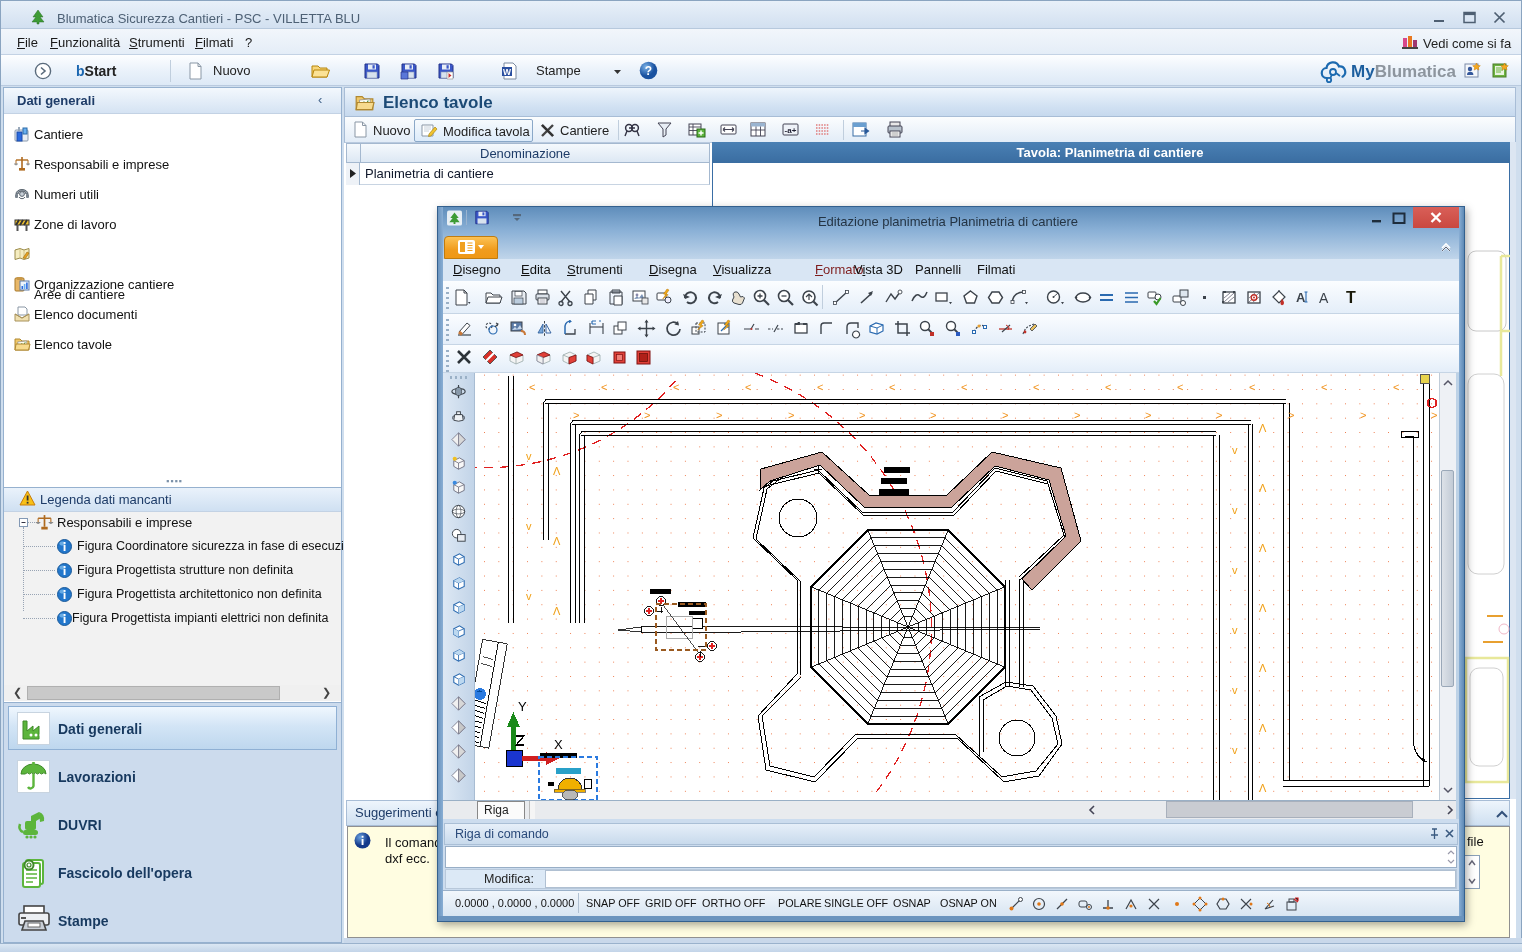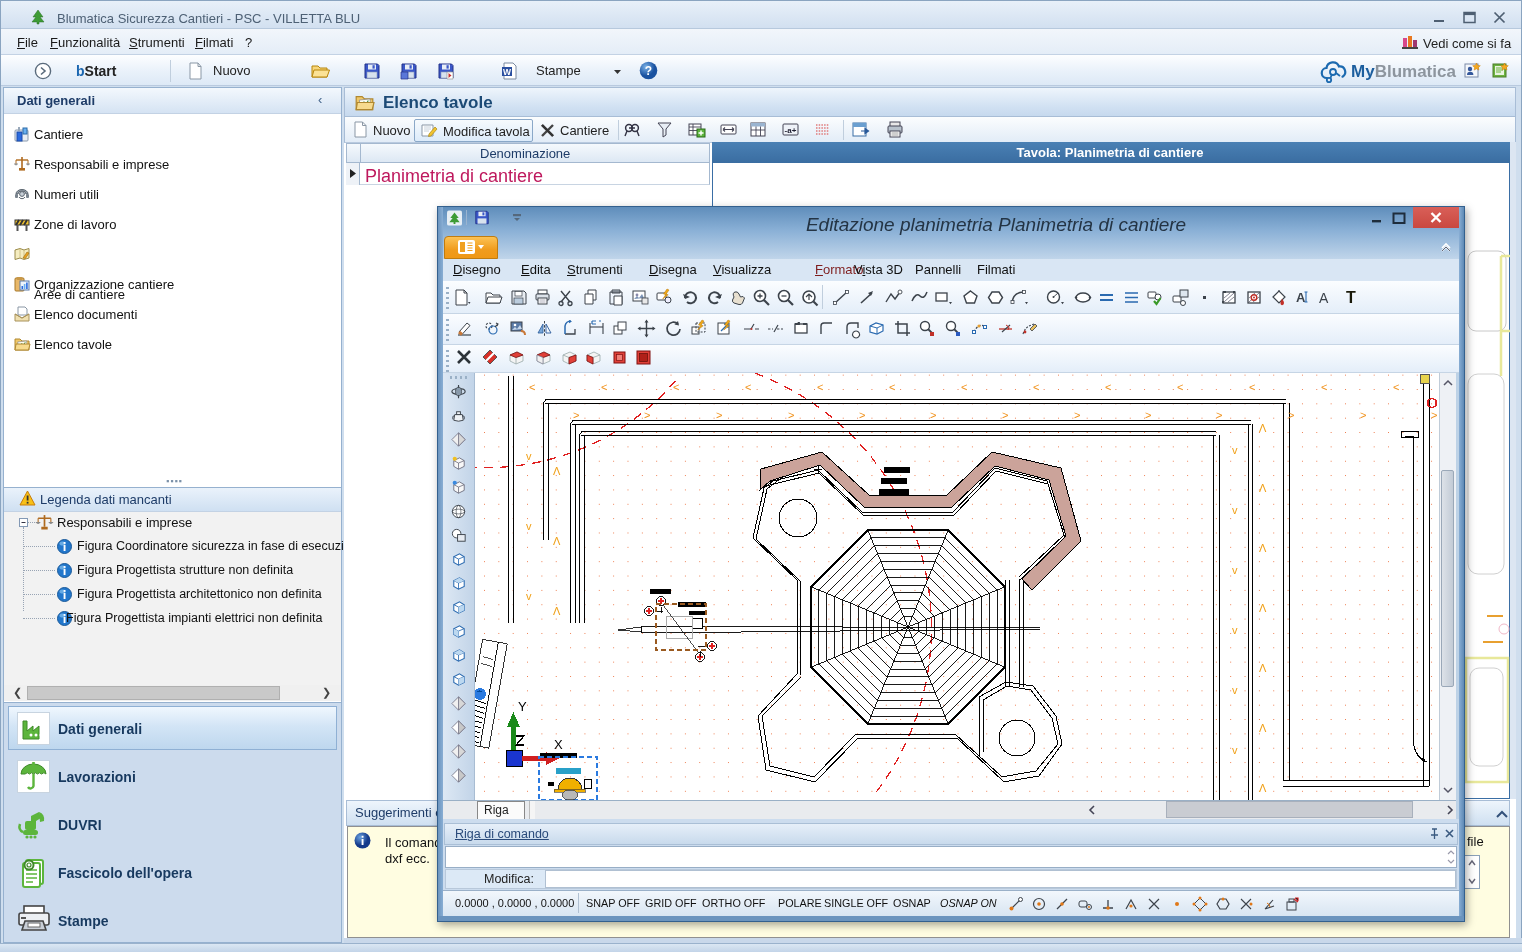--- a/index.html
+++ b/index.html
@@ -231,21 +231,21 @@
 <div class="tx" style="left:77px;top:587px;font-size:12.5px;color:#111;">Figura Progettista architettonico non definita</div>
 <div class="abs" style="left:23px;top:618px;width:32px;height:1px;border-top:1px dotted #98a4b4;"></div>
 <svg class="abs" style="left:57px;top:611px" width="15" height="15" viewBox="0 0 15 15">
     <defs></defs>
     <circle cx="7.5" cy="7.5" r="7" fill="#2277cc"></circle>
     <circle cx="7.5" cy="7.5" r="7" fill="none" stroke="#1a5a9a"></circle>
     <ellipse cx="5.5" cy="4.5" rx="3" ry="2" fill="#7ab8ea" opacity="0.8"></ellipse>
     <rect x="6.6" y="6" width="1.9" height="6" fill="#fff"></rect>
     <rect x="6.6" y="3" width="1.9" height="1.9" fill="#fff"></rect>
   </svg>
-<div class="tx" style="left:66px;top:611px;font-size:12.5px;color:#111;">Figura Progettista impianti elettrici non definita</div>
+<div class="tx" style="left:72px;top:611px;font-size:12.5px;color:#111;">Figura Progettista impianti elettrici non definita</div>
 <div class="abs" style="left:4px;top:685px;width:337px;height:16px;background:#f0f0f0;"></div>
 <div class="tx" style="left:13px;top:686px;font-size:11px;color:#444;">❮</div>
 <div class="tx" style="left:322px;top:686px;font-size:11px;color:#444;">❯</div>
 <div class="abs" style="left:27px;top:686px;width:253px;height:14px;background:#c9c9c9;border:1px solid #b0b0b0;"></div>
 <div class="abs" style="left:4px;top:702px;width:337px;height:240px;background:#ccdbed;border-top:1px solid #96b1cf;"></div>
 <div class="abs" style="left:8px;top:706px;width:329px;height:44px;background:linear-gradient(180deg,#f0f7fe,#d3e5f6 45%,#bed7ee);border:1px solid #8fb0d4;"></div>
 <svg class="abs" style="left:17px;top:712px" width="33" height="33" viewBox="0 0 33 33">
     <rect x="0.5" y="0.5" width="32" height="32" fill="#fff" stroke="#c8d4e0"></rect>
     <path d="M6 27 V9 h4 v10 l6-5 v5 l6-5 v13z" fill="#5cb53c" stroke="#3f8a28" stroke-width="1"></path>
     <circle cx="14" cy="23" r="1.5" fill="#fff"></circle>
@@ -358,21 +358,21 @@
     <path d="M5.5 12 h7 M5.5 14 h7" stroke="#888" stroke-width="0.8"></path>
   </svg>
 <div class="abs" style="left:346px;top:143px;width:364px;height:20px;background:linear-gradient(180deg,#f5f9fd,#dde8f4);border:1px solid #a4b8cf;"></div>
 <div class="abs" style="left:360px;top:143px;width:1px;height:20px;background:#a4b8cf;"></div>
 <div class="tx" style="left:480px;top:146px;font-size:13px;color:#1e3c68;">Denominazione</div>
 <div class="abs" style="left:346px;top:163px;width:364px;height:22px;background:#fff;border-left:1px solid #a4b8cf;border-right:1px solid #a4b8cf;border-bottom:1px solid #c8d4e2;"></div>
 <div class="abs" style="left:346px;top:163px;width:14px;height:22px;background:#eef2f7;border-right:1px solid #a4b8cf;"></div>
 <svg class="abs" style="left:349px;top:168px" width="8" height="11" viewBox="0 0 8 11">
     <path d="M1 1 L7 5.5 L1 10 Z" fill="#222"></path>
   </svg>
-<div class="tx" style="left:365px;top:166px;font-size:18px;color:#be185d;">Planimetria di cantiere</div>
+<div class="tx" style="left:365px;top:166px;font-size:13px;color:#0f172a;">Planimetria di cantiere</div>
 <div class="abs" style="left:712px;top:142px;width:798px;height:657px;background:#fff;border:1px solid #3a6ea5;"></div>
 <div class="abs" style="left:712px;top:142px;width:798px;height:21px;background:linear-gradient(180deg,#4a80b4,#3a6da1);"></div>
 <div class="tx" style="left:1110px;top:145px;font-size:13px;font-weight:bold;color:#fff;transform:translateX(-50%);">Tavola: Planimetria di cantiere</div>
 <svg class="abs" style="left:1460px;top:206px" width="56" height="600" viewBox="0 0 56 600">
     <rect x="8" y="45" width="38" height="80" rx="8" fill="none" stroke="#c8c8c8"></rect>
     <path d="M41 50 v120 M41 50 h15 M41 125 h15" fill="none" stroke="#e8e89a" stroke-width="2.5"></path>
     <rect x="8" y="168" width="36" height="200" rx="10" fill="none" stroke="#d0d0d0"></rect>
     <path d="M27 410 h16 M23 436 h20" stroke="#e8a030" stroke-width="2"></path>
     <circle cx="44" cy="423" r="5" fill="none" stroke="#f0b8c8"></circle>
     <rect x="6" y="452" width="42" height="124" fill="none" stroke="#e8e89a" stroke-width="2.5"></rect>
@@ -418,21 +418,21 @@
 <svg class="abs" style="z-index:10;left:474px;top:209px" width="16" height="17" viewBox="0 0 18 18">
     <path d="M2 2 L14.5 2 L16 3.5 L16 16 L2 16 Z" fill="#3a57c8" stroke="#22328a"></path>
     <rect x="5" y="2.5" width="8" height="5" fill="#e8eef6"></rect>
     <rect x="9.5" y="3.2" width="2.2" height="3.4" fill="#3a57c8"></rect>
     <rect x="4" y="10" width="10" height="6" fill="#d8e2ee"></rect>
   </svg>
 <svg class="abs" style="z-index:10;left:512px;top:213px" width="10" height="9" viewBox="0 0 10 9">
     <rect x="1" y="1" width="8" height="2.2" fill="#55687c"></rect>
     <path d="M2 5 L5 8 L8 5Z" fill="#55687c"></path>
   </svg>
-<div class="tx" style="z-index:10;left:996px;top:214px;font-size:19px;color:#243444;transform:translateX(-50%);font-style:italic;">Editazione planimetria Planimetria di cantiere</div>
+<div class="tx" style="z-index:10;left:948px;top:214px;font-size:13px;color:#243444;transform:translateX(-50%);">Editazione planimetria Planimetria di cantiere</div>
 <svg class="abs" style="z-index:10;left:1370px;top:217px" width="14" height="8" viewBox="0 0 14 8">
     <rect x="2" y="3" width="9" height="2.4" fill="#1e2d3c"></rect>
   </svg>
 <svg class="abs" style="z-index:10;left:1392px;top:212px" width="15" height="13" viewBox="0 0 15 13">
     <rect x="1.5" y="1.5" width="11" height="9.5" fill="none" stroke="#1e2d3c" stroke-width="2"></rect>
   </svg>
 <div class="abs" style="z-index:10;left:1413px;top:207px;width:46px;height:21px;background:linear-gradient(180deg,#d95f58,#c94840);"></div>
 <svg class="abs" style="z-index:10;left:1429px;top:211px" width="14" height="13" viewBox="0 0 14 13">
     <path d="M2.5 2 L11.5 11 M11.5 2 L2.5 11" stroke="#fff" stroke-width="2.4"></path>
   </svg>
@@ -1040,21 +1040,21 @@
 <div class="abs" style="z-index:10;left:529px;top:801px;width:6px;height:18px;background:#f5f5f5;border-left:1px solid #bbb;"></div>
 <svg class="abs" style="z-index:10;left:1088px;top:805px" width="8" height="10" viewBox="0 0 8 10">
     <path d="M6 1 L2 5 L6 9" fill="none" stroke="#445" stroke-width="1.6"></path>
   </svg>
 <div class="abs" style="z-index:10;left:1166px;top:801px;width:247px;height:17px;background:#c9ccd2;border:1px solid #a8b0bc;"></div>
 <svg class="abs" style="z-index:10;left:1446px;top:805px" width="8" height="10" viewBox="0 0 8 10">
     <path d="M2 1 L6 5 L2 9" fill="none" stroke="#445" stroke-width="1.6"></path>
   </svg>
 <div class="abs" style="z-index:10;left:443px;top:819px;width:1016px;height:71px;background:#ccdcee;"></div>
 <div class="abs" style="z-index:10;left:444px;top:823px;width:1014px;height:22px;background:linear-gradient(180deg,#e6eff9,#c8daec);border:1px solid #aabfd6;"></div>
-<div class="tx" style="z-index:10;left:455px;top:827px;font-size:12.5px;color:#2a4a7a;text-decoration:underline;">Riga di comando</div>
+<div class="tx" style="z-index:10;left:455px;top:827px;font-size:12.5px;color:#2a4a7a;">Riga di comando</div>
 <svg class="abs" style="z-index:10;left:1428px;top:827px" width="12" height="13" viewBox="0 0 12 13">
     <path d="M4 2 h5 M6.5 2 v6 M3 8 h7 M6.5 8 v4" stroke="#3a5a80" stroke-width="1.3"></path>
   </svg>
 <svg class="abs" style="z-index:10;left:1444px;top:828px" width="11" height="11" viewBox="0 0 11 11">
     <path d="M2 2 L9 9 M9 2 L2 9" stroke="#3a5a80" stroke-width="1.6"></path>
   </svg>
 <div class="abs" style="z-index:10;left:445px;top:846px;width:1012px;height:22px;background:#fff;border:1px solid #98aec6;"></div>
 <svg class="abs" style="z-index:10;left:1447px;top:849px" width="8" height="16" viewBox="0 0 8 16">
     <path d="M1 5 L4 2 L7 5 M1 11 L4 14 L7 11" fill="none" stroke="#99a" stroke-width="1.2"></path>
   </svg>
@@ -1063,21 +1063,21 @@
 <div class="abs" style="z-index:10;left:545px;top:870px;width:911px;height:18px;background:#fff;border:1px solid #b0c0d2;"></div>
 <div class="abs" style="z-index:10;left:443px;top:890px;width:1016px;height:26px;background:linear-gradient(180deg,#f2f7fc,#d8e5f2);border-top:1px solid #9ab0c8;"></div>
 <div class="tx" style="z-index:10;left:455px;top:897px;font-size:11px;color:#111;">0.0000 , 0.0000 , 0.0000</div>
 <div class="abs" style="z-index:10;left:578px;top:893px;width:1px;height:20px;background:#b0c0d2;"></div>
 <div class="tx" style="z-index:10;left:586px;top:897px;font-size:10.8px;color:#111;">SNAP OFF</div>
 <div class="tx" style="z-index:10;left:645px;top:897px;font-size:10.8px;color:#111;">GRID OFF</div>
 <div class="tx" style="z-index:10;left:702px;top:897px;font-size:10.8px;color:#111;">ORTHO OFF</div>
 <div class="tx" style="z-index:10;left:770px;top:897px;font-size:10.8px;color:#111;padding-left:8px;">POLARE</div>
 <div class="tx" style="z-index:10;left:824px;top:897px;font-size:10.8px;color:#111;">SINGLE OFF</div>
 <div class="tx" style="z-index:10;left:893px;top:897px;font-size:10.8px;color:#111;">OSNAP</div>
-<div class="tx" style="z-index:10;left:940px;top:897px;font-size:10.8px;color:#111;font-style:italic;">OSNAP ON</div>
+<div class="tx" style="z-index:10;left:940px;top:897px;font-size:10.8px;color:#111;">OSNAP ON</div>
 <svg class="abs" style="z-index:10;left:1008px;top:896px" width="16" height="16" viewBox="0 0 16 16">
     <path d="M3 13 L13 3" stroke="#3c434b" stroke-width="1.2"></path>
     <circle cx="3.5" cy="12.5" r="2" fill="#e07818"></circle>
     <circle cx="12.5" cy="3.5" r="2" fill="#fff" stroke="#3c434b"></circle>
   </svg>
 <svg class="abs" style="z-index:10;left:1031px;top:896px" width="16" height="16" viewBox="0 0 16 16">
     <circle cx="8" cy="8" r="5.5" fill="none" stroke="#3c434b" stroke-width="1.2"></circle>
     <circle cx="8" cy="8" r="1.8" fill="#e07818"></circle>
   </svg>
 <svg class="abs" style="z-index:10;left:1054px;top:896px" width="16" height="16" viewBox="0 0 16 16">

